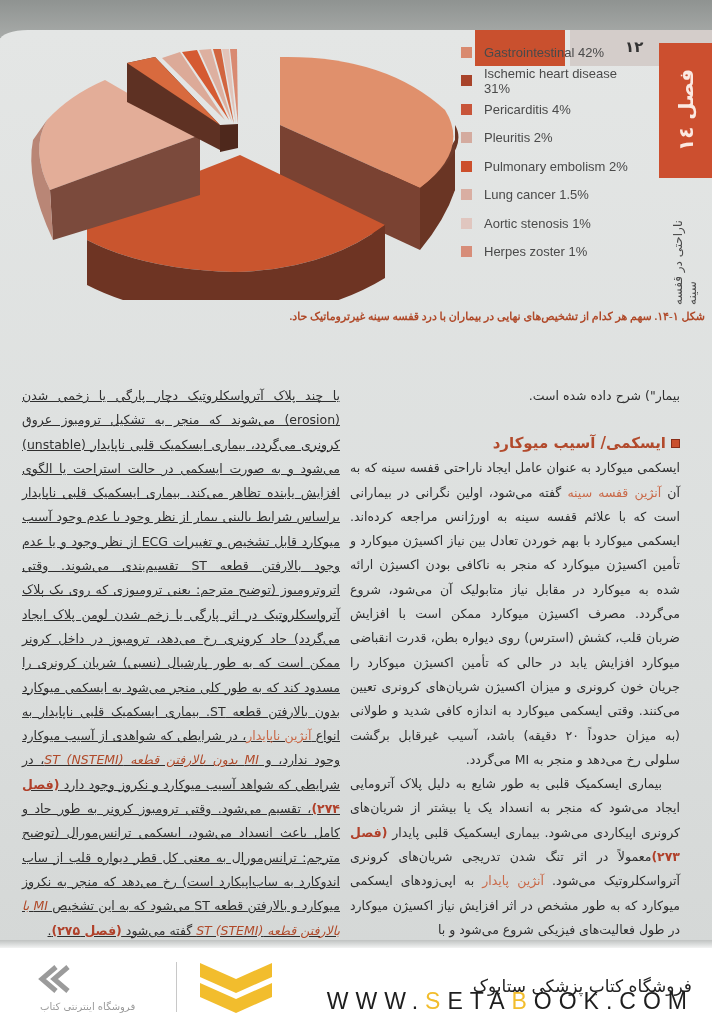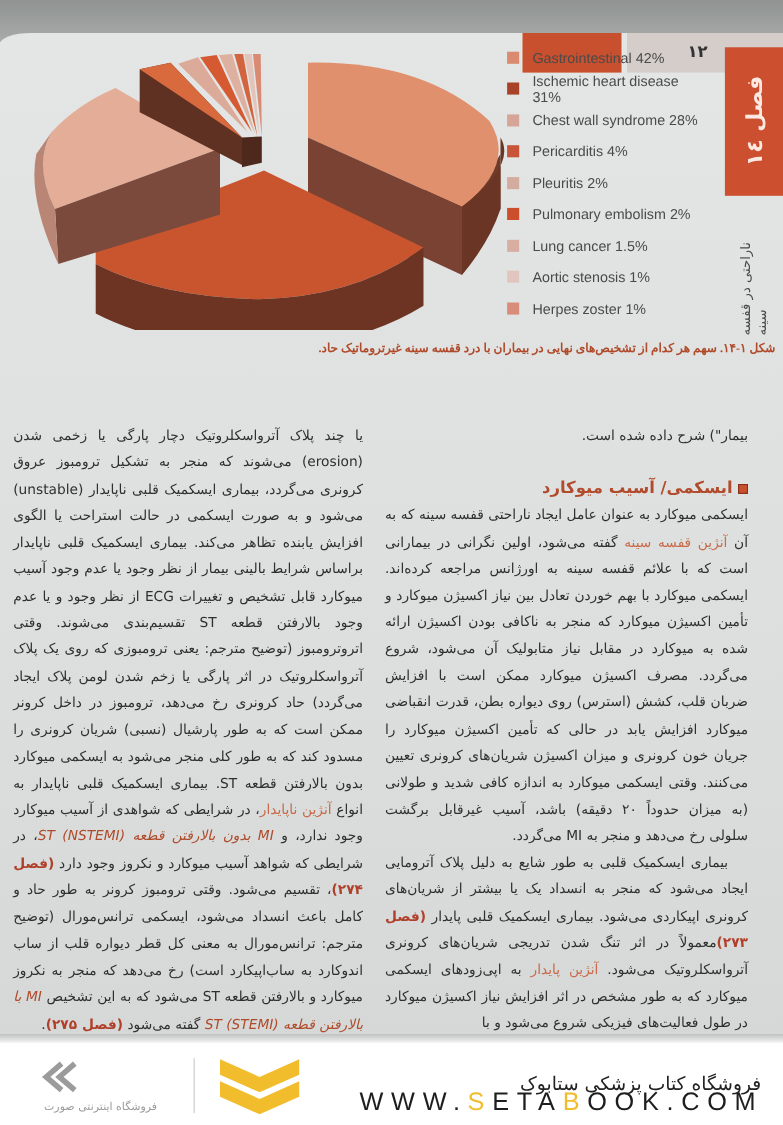--- a/index.html
+++ b/index.html
@@ -61,21 +61,21 @@
   .caption {
     position: absolute; left: 180px; top: 310px; width: 525px;
     direction: rtl; text-align: right;
     font-size: 11px; font-weight: bold; color: #b04a2a; font-family: Liberation Serif, serif;
   }
   .column {
     position: absolute; direction: rtl; text-align: justify;
     font-size: 12.5px; line-height: 24.3px; color: #2f2f2f;
   }
   .col-right { left: 350px; top: 384px; width: 330px; }
-  .col-left { left: 12px; top: 384px; width: 318px; }
+  .col-left { left: 22px; top: 384px; width: 318px; text-decoration: underline; }
   .col-right p, .col-left p { margin: 0; }
   .section-heading {
     margin-top: 22px; font-weight: bold; font-size: 15px; color: #b24a2c;
     line-height: 26px;
   }
   .section-heading .bullet {
     display: inline-block; width: 9px; height: 9px; background: #c9502e;
     border: 1px solid #8a2e18; margin-left: 5px; vertical-align: middle;
   }
   .hl { color: #c96a4a; }
@@ -161,24 +161,20 @@
 <div class="legend">
   <div class="legend-item">
     <span class="legend-swatch" style="background:#d98a6f"></span>
     <span>Gastrointestinal 42%</span>
   </div>
   <div class="legend-item">
     <span class="legend-swatch" style="background:#a8432a"></span>
     <span>Ischemic heart disease 31%</span>
   </div>
   <div class="legend-item">
-    <span class="legend-swatch" style="background:#d7a597"></span>
-    <span>Chest wall syndrome 28%</span>
-  </div>
-  <div class="legend-item">
     <span class="legend-swatch" style="background:#c8553a"></span>
     <span>Pericarditis 4%</span>
   </div>
   <div class="legend-item">
     <span class="legend-swatch" style="background:#d4ab9f"></span>
     <span>Pleuritis 2%</span>
   </div>
   <div class="legend-item">
     <span class="legend-swatch" style="background:#cc4f2c"></span>
     <span>Pulmonary embolism 2%</span>
@@ -216,15 +212,15 @@
 <div class="footer"></div>
 <div class="logo-box">
   <svg width="250" height="60" viewBox="0 0 250 60">
     <path d="M170,8 L206,24 L242,8 L242,22 L206,38 L170,22 Z" fill="#f2bd2d"></path>
     <path d="M170,28 L206,44 L242,28 L242,42 L206,58 L170,42 Z" fill="#f2bd2d"></path>
     <path d="M26,12 L12,24 L26,36" stroke="#9b9b9b" stroke-width="5" fill="none"></path>
     <path d="M38,12 L24,24 L38,36" stroke="#9b9b9b" stroke-width="5" fill="none"></path>
   </svg>
 </div>
 <div class="logo-divider"></div>
-<div class="logo-sub">فروشگاه اینترنتی صورت</div>
+<div class="logo-sub">فروشگاه اینترنتی کتاب</div>
 <div class="store-name">فروشگاه کتاب پزشکی ستابوک</div>
 <div class="store-url"><span>WWW.</span><span class="y">S</span><span>ETA</span><span class="y">B</span><span>OOK.COM</span></div>
 
 </body></html>

